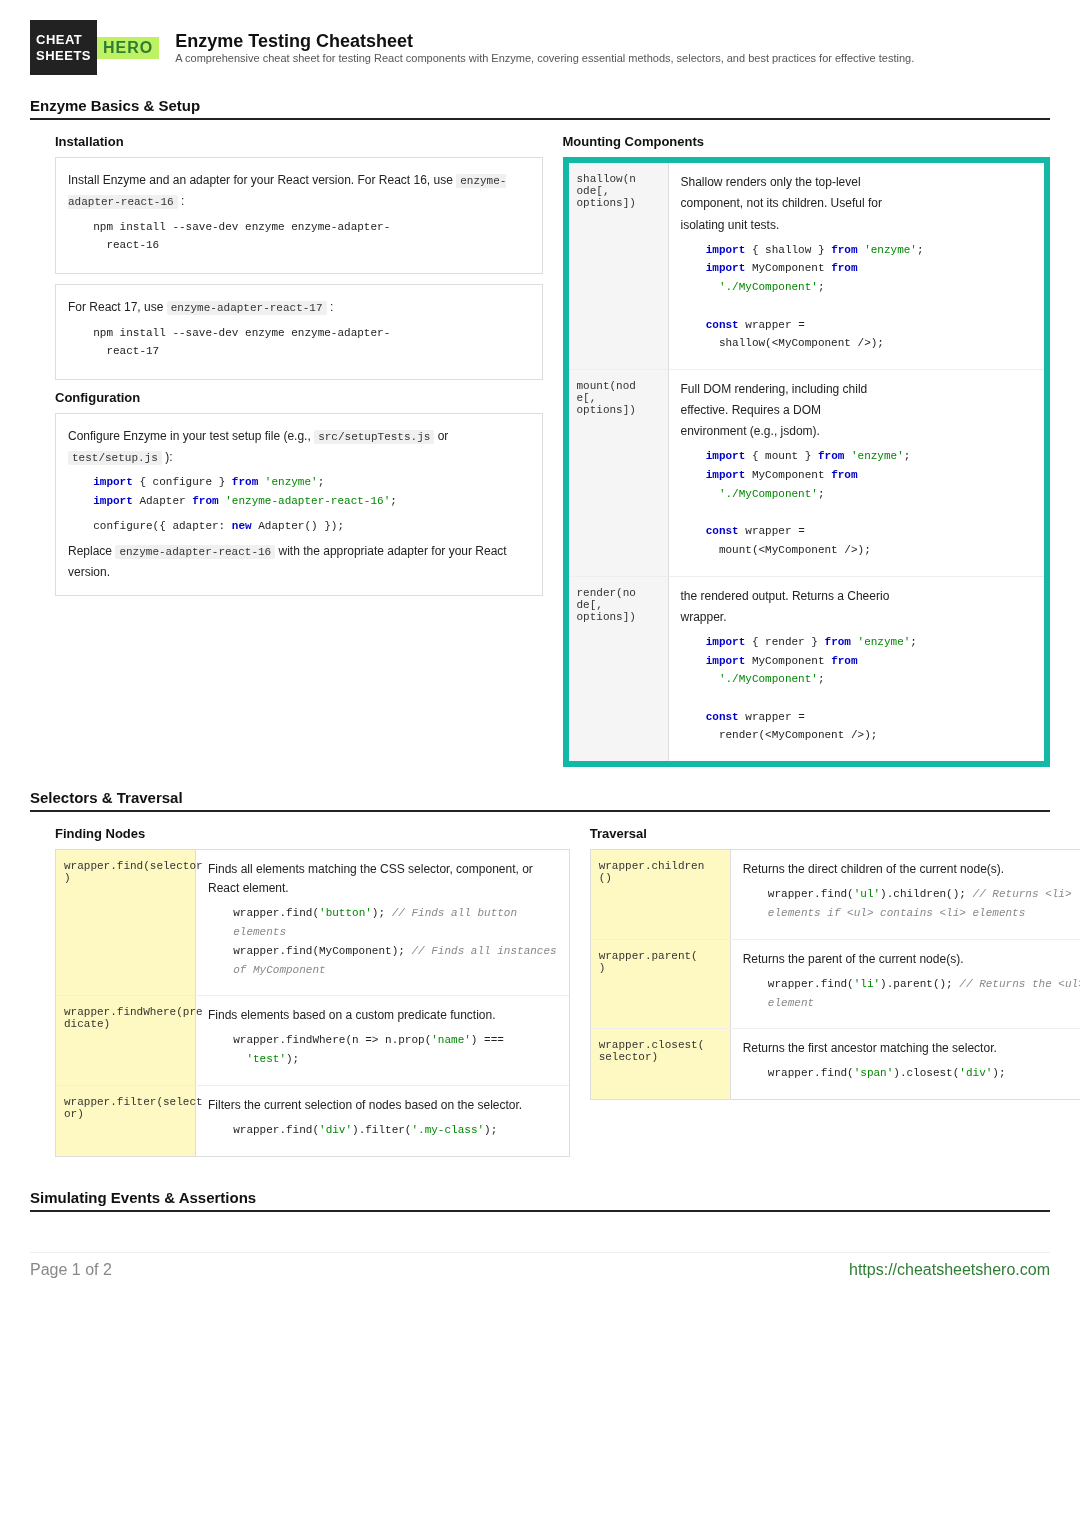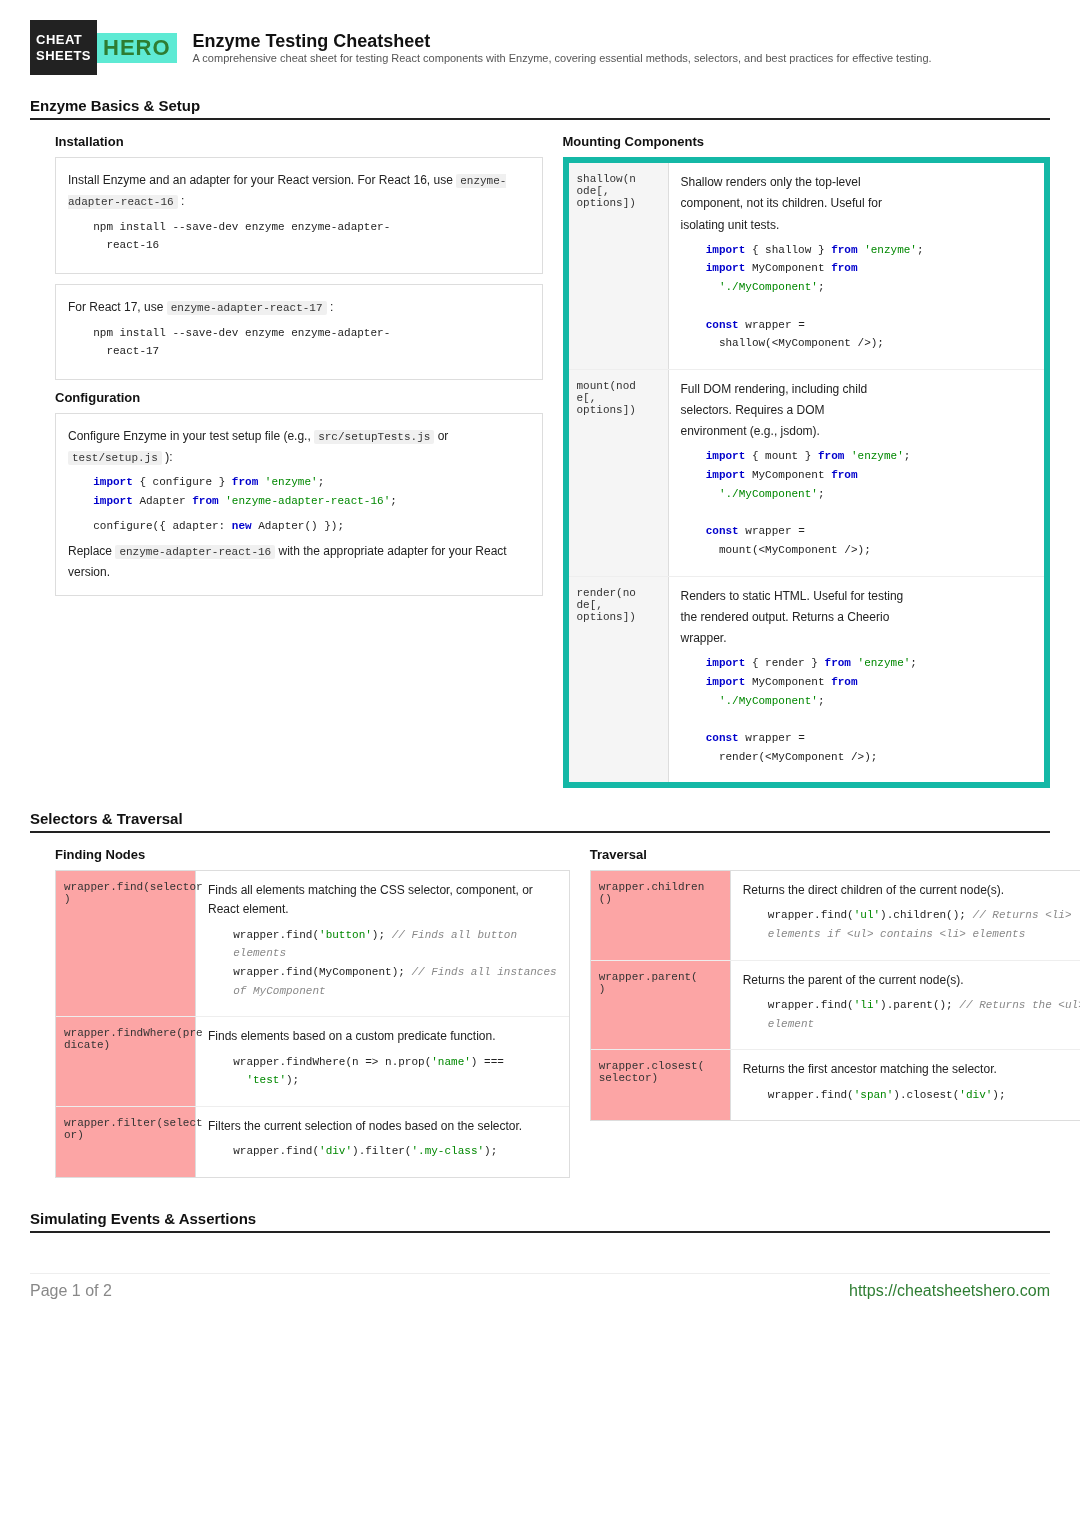--- a/index.html
+++ b/index.html
@@ -25,24 +25,24 @@
     .logo-box {
       background: #222;
       color: #fff;
       font-weight: 900;
       font-size: 13px;
       padding: 12px 6px;
       line-height: 1.2;
       letter-spacing: 0.5px;
     }
     .logo-hero {
-      background: #5eead4;
+      background: #bef264;
       color: #2e7d32;
       font-weight: 900;
-      font-size: 22px;
+      font-size: 16px;
       padding: 2px 6px;
       letter-spacing: 1px;
     }
     .header-text h1 {
       font-size: 18px;
       font-weight: 700;
       color: #111;
     }
     .header-text p {
       font-size: 11px;
@@ -130,21 +130,21 @@
     .sel-row {
       display: flex;
       border-bottom: 1px solid #eee;
     }
     .sel-row:last-child { border-bottom: none; }
     .sel-method {
       width: 140px;
       min-width: 140px;
       font-family: 'Courier New', Courier, monospace;
       font-size: 11px;
-      background: #fca5a5;
+      background: #fef9c3;
       padding: 10px 8px;
       border-right: 1px solid #ddd;
       color: #333;
     }
     .sel-desc {
       padding: 10px 12px;
       flex: 1;
       font-size: 12px;
       line-height: 1.6;
     }
@@ -231,35 +231,34 @@
 
   <span class="code-const">const</span> wrapper =
     shallow(&lt;MyComponent /&gt;);</div>
         </div>
       </div>
 
       <div class="mount-row">
         <div class="mount-method">mount(nod<br>e[,<br>options])</div>
         <div class="mount-desc">
           <p>Full DOM rendering, including child</p>
-          <p>selectors. Requires a DOM</p>
+          <p>effective. Requires a DOM</p>
           <p>environment (e.g., jsdom).</p>
           <div class="code-block">  <span class="code-kw">import</span> { mount } <span class="code-kw">from</span> <span class="code-str">'enzyme'</span>;
   <span class="code-kw">import</span> MyComponent <span class="code-kw">from</span>
     <span class="code-str">'./MyComponent'</span>;
 
   <span class="code-const">const</span> wrapper =
     mount(&lt;MyComponent /&gt;);</div>
         </div>
       </div>
 
       <div class="mount-row">
         <div class="mount-method">render(no<br>de[,<br>options])</div>
         <div class="mount-desc">
-          <p>Renders to static HTML. Useful for testing</p>
           <p>the rendered output. Returns a Cheerio</p>
           <p>wrapper.</p>
           <div class="code-block">  <span class="code-kw">import</span> { render } <span class="code-kw">from</span> <span class="code-str">'enzyme'</span>;
   <span class="code-kw">import</span> MyComponent <span class="code-kw">from</span>
     <span class="code-str">'./MyComponent'</span>;
 
   <span class="code-const">const</span> wrapper =
     render(&lt;MyComponent /&gt;);</div>
         </div>
       </div>

